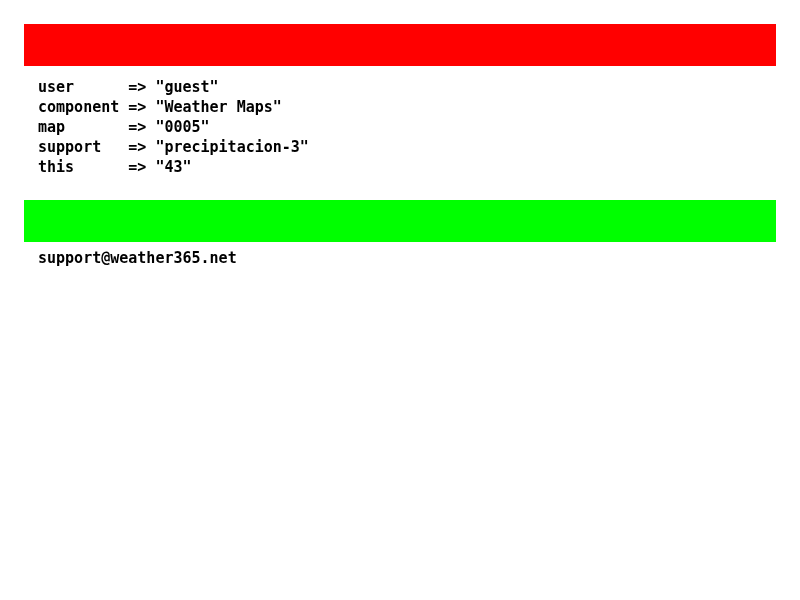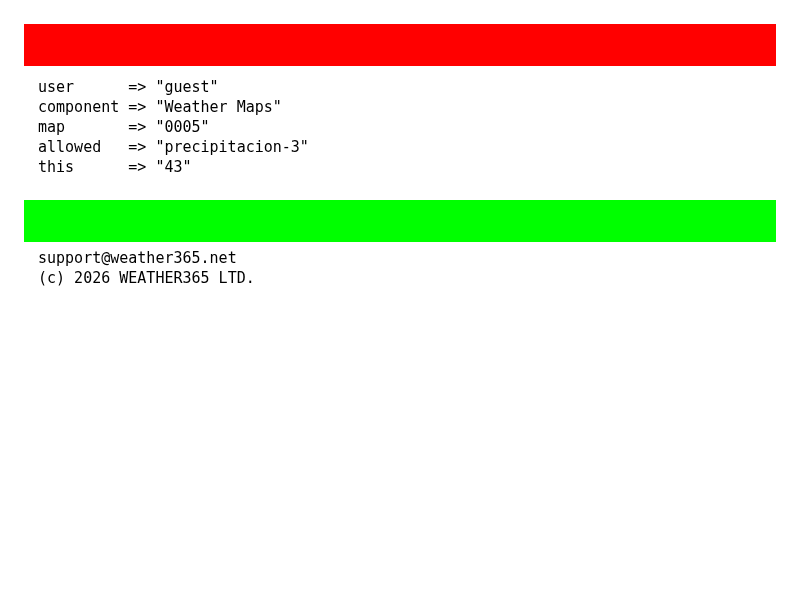--- a/index.html
+++ b/index.html
@@ -5,21 +5,21 @@
   * { margin: 0; padding: 0; box-sizing: border-box; }
   html, body { width: 800px; height: 600px; }
   body { background: #ffffff; }
   .page {
     position: relative;
     width: 800px;
     height: 498px;
     background: #ffffff;
     color: #000000;
     font-family: "DejaVu Sans Mono", "Liberation Mono", monospace;
-    font-weight: normal;
+    font-weight: bold;
     overflow: hidden;
   }
   .banner {
     position: absolute;
     left: 24px;
     width: 752px;
     height: 42px;
     padding: 3px 0 0 14px;
     font-size: 15px;
     line-height: 19px;
@@ -42,21 +42,20 @@
     position: absolute;
     left: 24px;
     top: 248px;
     width: 752px;
     padding: 0 9px 0 14px;
     display: flex;
     justify-content: space-between;
     font-size: 15px;
     line-height: 20px;
     white-space: pre;
-    flex-direction: column;
   }
 </style>
 </head>
 <body>
 
 <div class="page" style="background: rgb(255, 255, 255);">
 
   <div class="banner banner-red" style="background: rgb(255, 0, 0);">
     <div>You are not allowed to view this weather chart!</div>
     
@@ -72,34 +71,33 @@
       <span class="kv-key">component</span>
       <span class="kv-arrow">=&gt;</span>
       <span class="kv-value">"Weather Maps"</span>
     </div>
     <div class="kv-row">
       <span class="kv-key">map</span>
       <span class="kv-arrow">=&gt;</span>
       <span class="kv-value">"0005"</span>
     </div>
     <div class="kv-row">
-      <span class="kv-key">allowed</span>
+      <span class="kv-key">support</span>
       <span class="kv-arrow">=&gt;</span>
       <span class="kv-value">"precipitacion-3"</span>
     </div>
     <div class="kv-row">
       <span class="kv-key">this</span>
       <span class="kv-arrow">=&gt;</span>
       <span class="kv-value">"43"</span>
     </div>
   </div>
 
   <div class="banner banner-green" style="background: rgb(0, 255, 0);">
     <div>If you should be able to view this chart, please contact our support-team!</div>
     
   </div>
 
   <div class="footer">
     <span>support@weather365.net</span>
-    <span>(c) 2026 WEATHER365 LTD.</span>
   </div>
 
 </div>
 
 </body></html>

